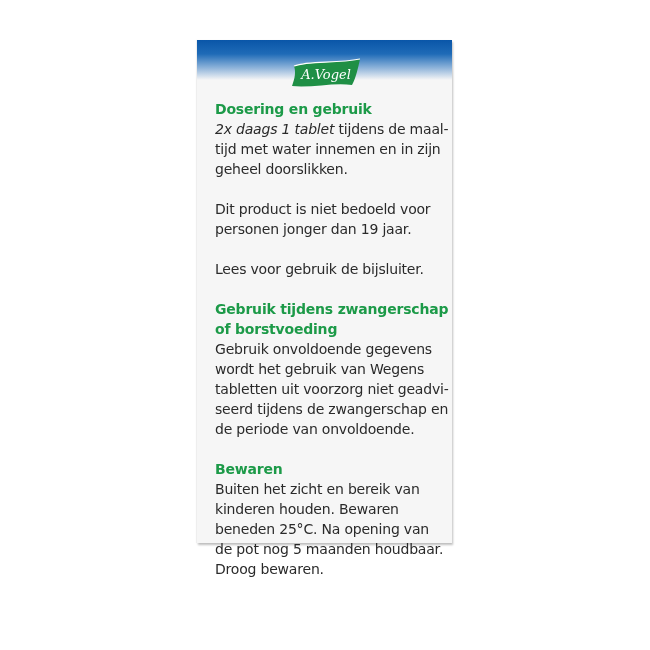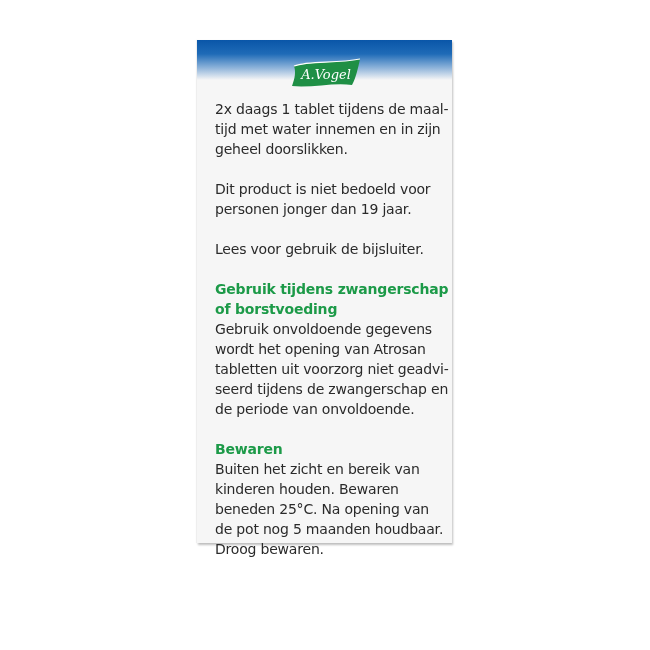--- a/index.html
+++ b/index.html
@@ -11,36 +11,37 @@
   }
   .panel .topband {
     position: absolute; left: 0; top: 0; width: 100%; height: 40px;
     background: linear-gradient(to bottom, #0a56a8 0%, #1f6bb7 35%, #8fb4da 70%, #f6f6f6 100%);
   }
   .logo { position: absolute; left: 93px; top: 18px; width: 72px; height: 30px; }
   .content { position: absolute; left: 18px; top: 59px; width: 235px; color: #2a2a2a; font-size: 14px; line-height: 20px; letter-spacing: -0.2px; }
   .heading { color: #1c9a48; font-weight: bold; }
   .para { margin: 0; }
   .gap { height: 20px; }
-  .it { }
+  .it { font-style: italic; }
 </style>
 </head>
 <body>
 
 <div class="panel">
   <div class="topband"></div>
 
   <svg class="logo" viewBox="0 0 72 30" xmlns="http://www.w3.org/2000/svg">
     <path d="M4 8 C 20 2, 45 6, 70 1 C 68 10, 66 20, 62 27 C 45 24, 22 30, 2 28 C 5 20, 6 14, 4 8 Z" fill="#1f8f45"></path>
     <path d="M4 8 C 20 2, 45 6, 70 1" stroke="#ffffff" stroke-width="1.2" fill="none"></path>
     <text x="36" y="21" text-anchor="middle" font-family="'DejaVu Serif', serif" font-size="13" fill="#ffffff" font-style="italic">A.Vogel</text>
   </svg>
 
   <div class="content">
 
+    <div class="heading">Dosering en gebruik</div>
     <div class="para">
       <div><span class="it">2x daags 1 tablet</span><span> tijdens de maal-</span></div>
       <div>tijd met water innemen en in zijn</div>
       <div>geheel doorslikken.</div>
     </div>
     <div class="gap"></div>
     <div class="para">
       <div>Dit product is niet bedoeld voor</div>
       <div>personen jonger dan 19 jaar.</div>
     </div>
@@ -49,21 +50,21 @@
       <div>Lees voor gebruik de bijsluiter.</div>
     </div>
     <div class="gap"></div>
 
     <div class="heading">
       <div>Gebruik tijdens zwangerschap</div>
       <div>of borstvoeding</div>
     </div>
     <div class="para">
       <div>Gebruik onvoldoende gegevens</div>
-      <div>wordt het opening van Atrosan</div>
+      <div>wordt het gebruik van Wegens</div>
       <div>tabletten uit voorzorg niet geadvi-</div>
       <div>seerd tijdens de zwangerschap en</div>
       <div>de periode van onvoldoende.</div>
     </div>
     <div class="gap"></div>
 
     <div class="heading">Bewaren</div>
     <div class="para">
       <div>Buiten het zicht en bereik van</div>
       <div>kinderen houden. Bewaren</div>

